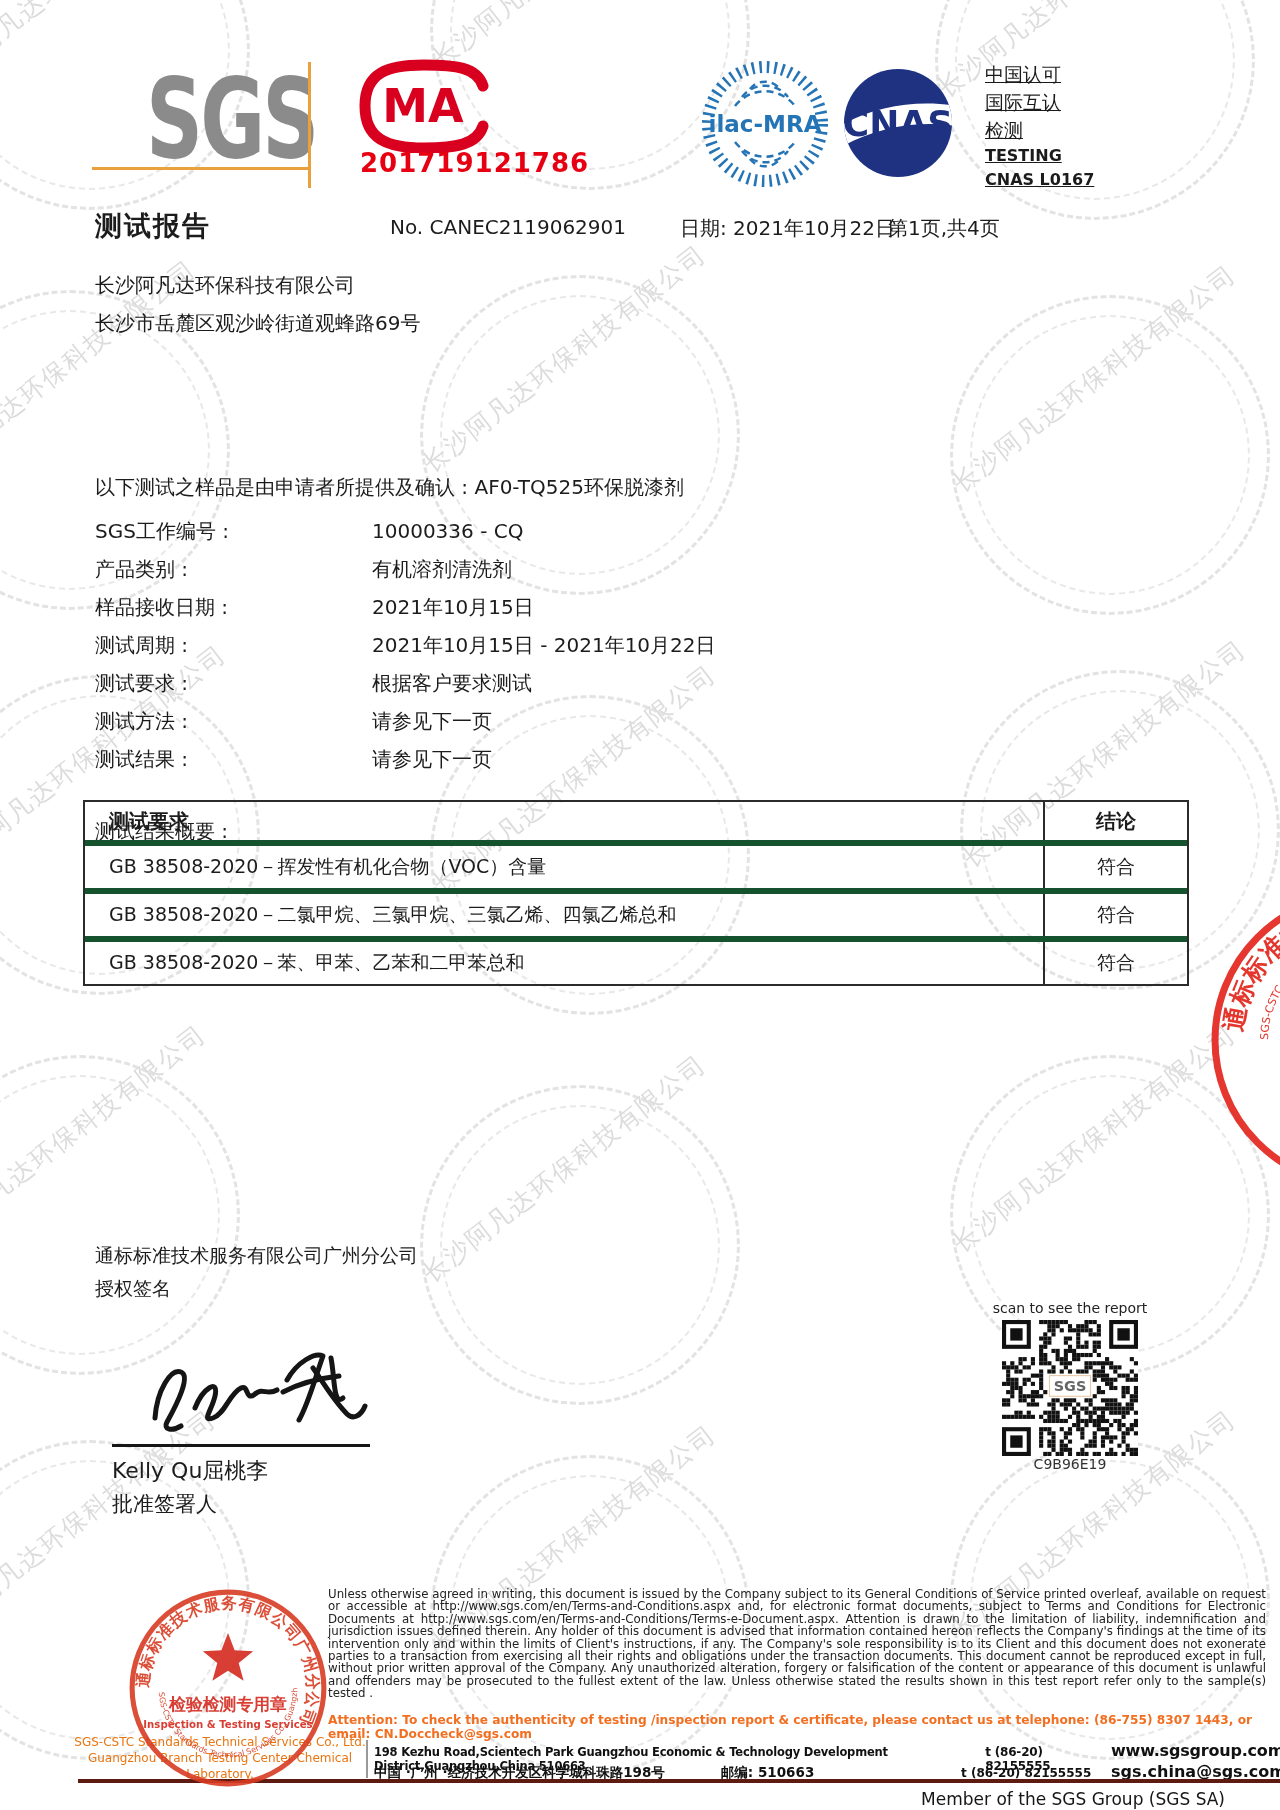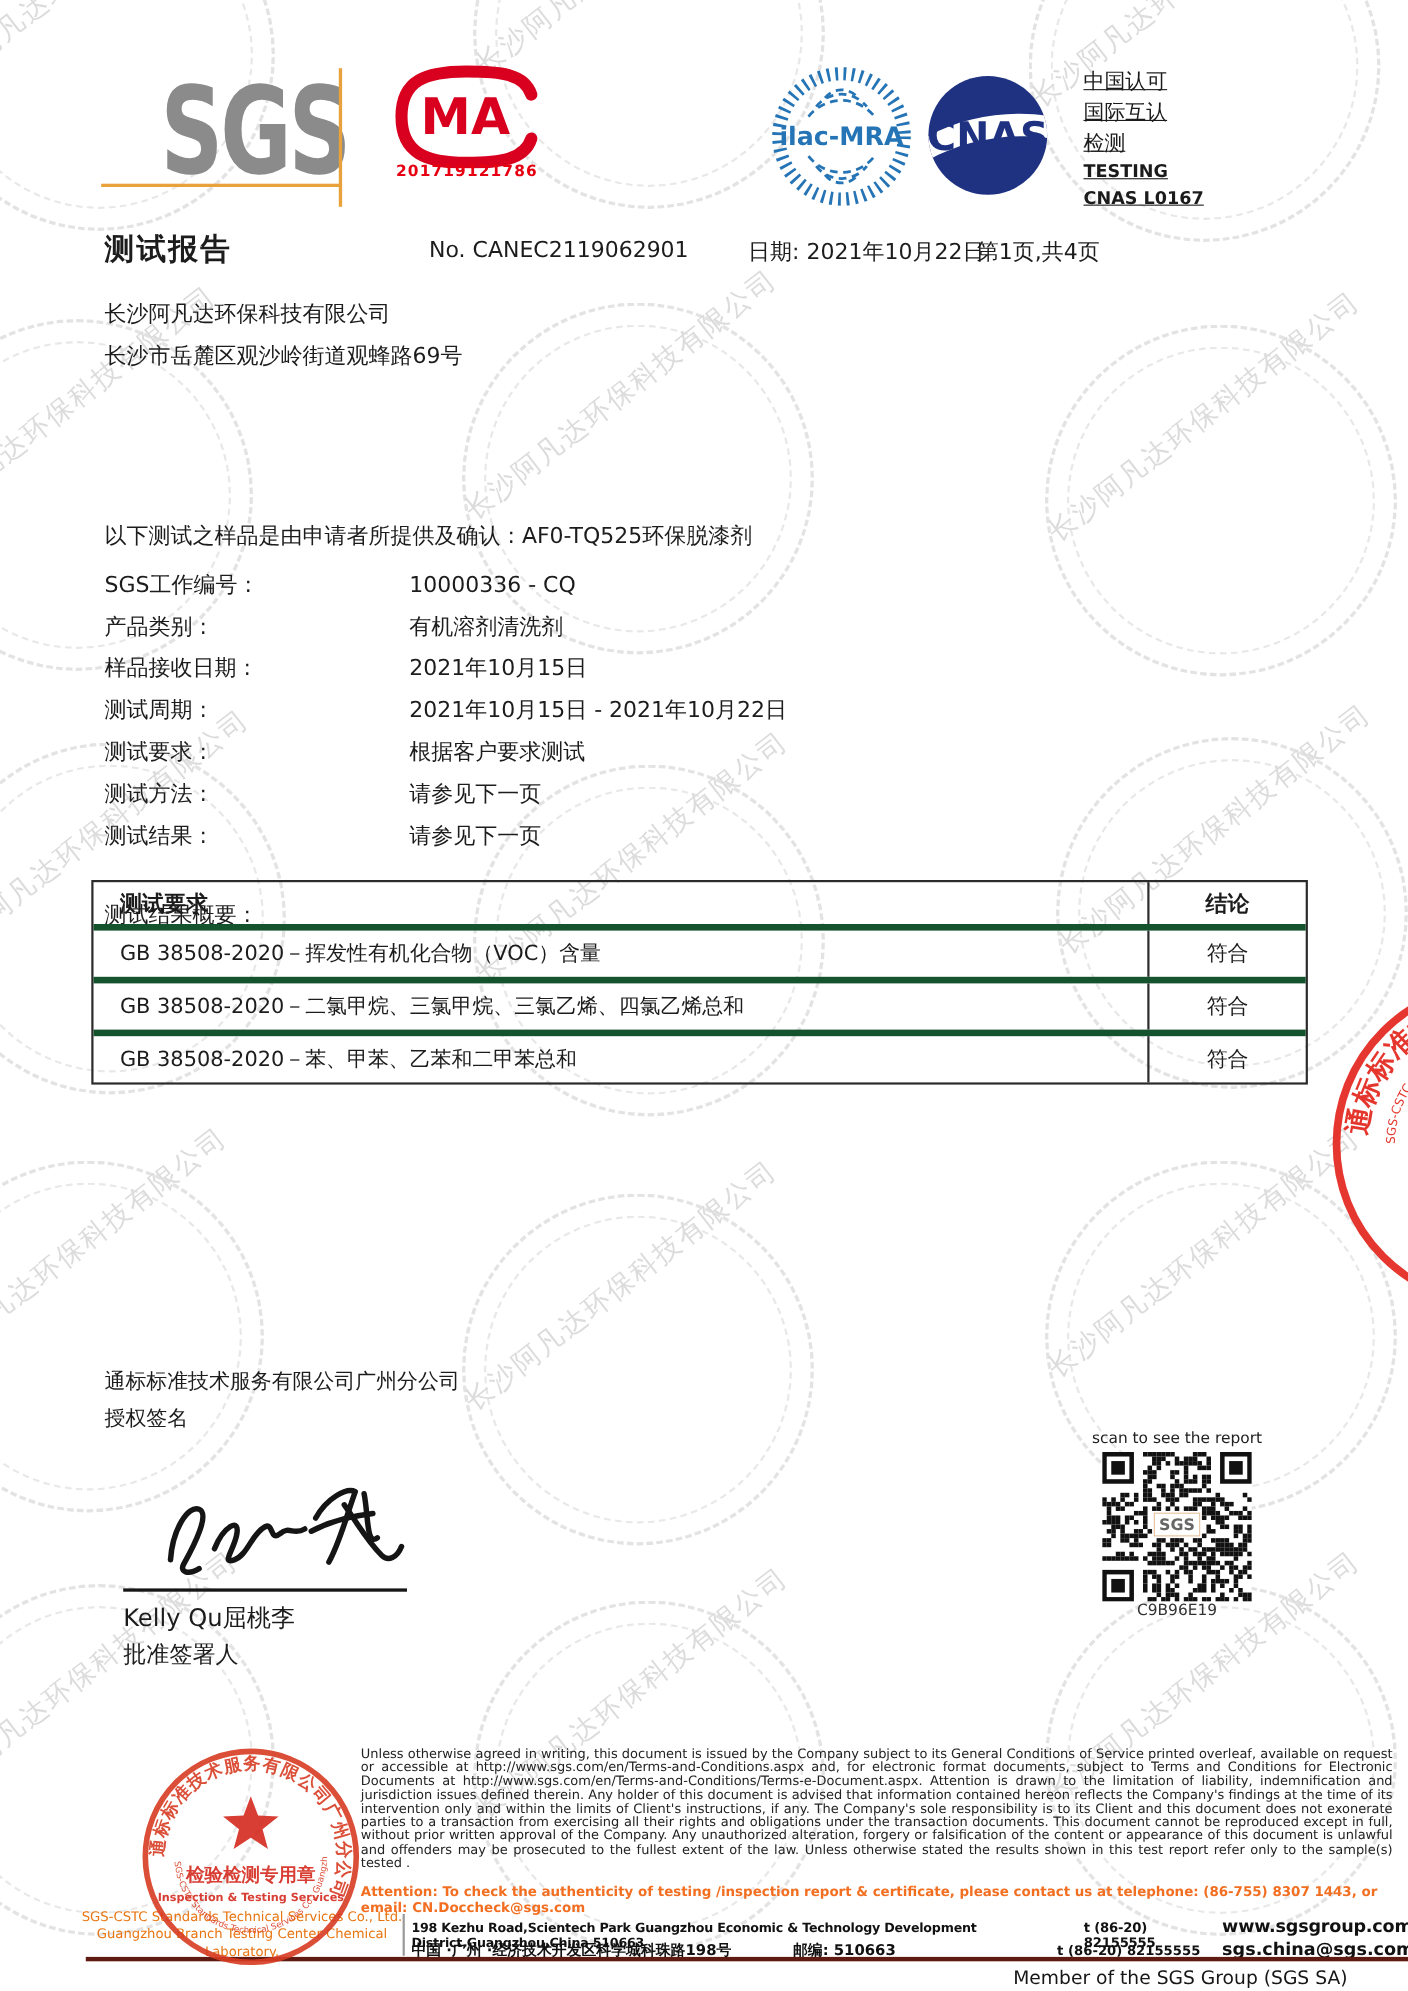--- a/index.html
+++ b/index.html
@@ -10,21 +10,21 @@
   .wmc{position:absolute;inset:0;border:3px dashed #e3e3e3;border-radius:50%;}
   .wmc.inner{inset:20px;border-width:2px;border-color:#e8e8e8;}
   .wmt{position:absolute;left:6px;top:175px;transform:rotate(-38deg);transform-origin:left center;
        color:#dcdcdc;font-size:25px;white-space:nowrap;letter-spacing:2px;}
   .layer{position:absolute;z-index:2;}
   
   .sgs-text{left:146px;top:64px;font-size:110px;font-weight:900;color:#8b8b8b;line-height:1;
             letter-spacing:-4px;transform:scaleX(.72);transform-origin:left top;}
   .sgs-hline{left:92px;top:167px;width:218px;height:3px;background:#e9a13b;}
   .sgs-vline{left:308px;top:62px;width:3px;height:126px;background:#e9a13b;}
-  .cma-num{left:360px;top:148px;font-size:14px;font-weight:600;color:#e60012;letter-spacing:1px;}
+  .cma-num{left:360px;top:148px;font-size:26px;font-weight:600;color:#e60012;letter-spacing:1px;}
   .accred{left:985px;top:60px;font-size:19px;line-height:28px;color:#1b1b1b;text-decoration:underline;}
   .accred .b{font-weight:bold;font-size:16px;line-height:24px;}
   
   .title{left:95px;top:208px;font-size:27px;font-weight:bold;letter-spacing:2px;}
   .repno{left:390px;top:215px;font-size:20px;}
   .repdate{left:680px;top:215px;font-size:20px;}
   .reppage{left:888px;top:215px;font-size:20px;}
   
   .app-name{left:95px;top:272px;font-size:20px;}
   .app-addr{left:95px;top:310px;font-size:20px;}

